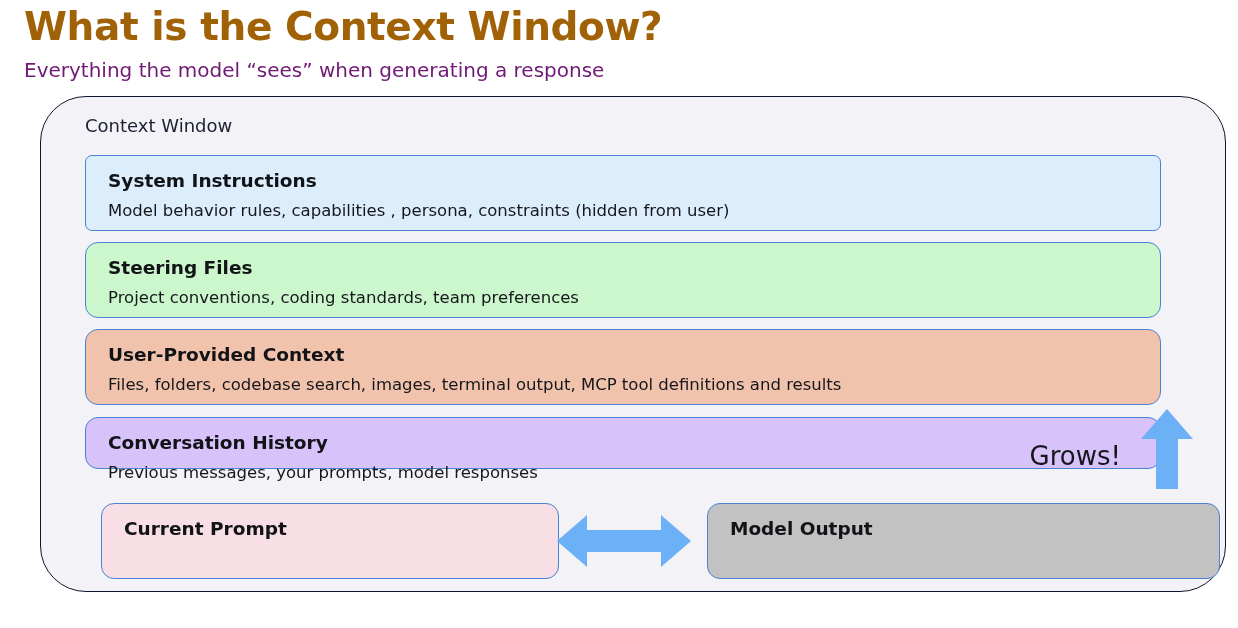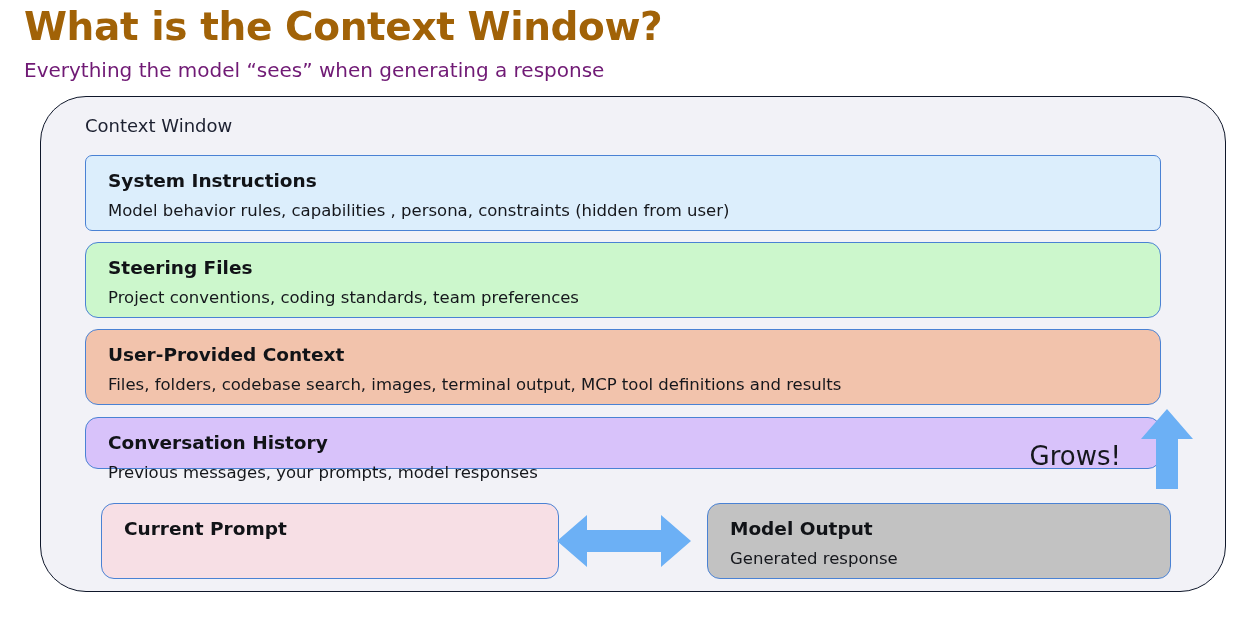--- a/index.html
+++ b/index.html
@@ -85,21 +85,21 @@
     line-height: 1.2;
     margin-top: 10px;
     white-space: nowrap;
   }
 
   #box-system       { left: 44px;  top: 58px;  width: 1076px; height: 76px;  background: #dceefc; border-radius: 7px; }
   #box-steering     { left: 44px;  top: 145px; width: 1076px; height: 76px;  background: #ccf7cc; }
   #box-user-context { left: 44px;  top: 232px; width: 1076px; height: 76px;  background: #f2c3ac; }
   #box-conversation { left: 44px;  top: 320px; width: 1076px; height: 52px;  background: #d8c2fa; }
   #box-current-prompt { left: 44px;  top: 406px; width: 458px; height: 76px; background: #f7dfe5; margin-left: 16px; }
-  #box-model-output   { left: 666px; top: 406px; width: 464px; height: 76px; background: #c2c2c2; }
+  #box-model-output   { left: 666px; top: 406px; width: 513px; height: 76px; background: #c2c2c2; }
 
   
   #grows-label {
     position: absolute;
     right: 104px;
     top: 344px;
     font-size: 26px;
     font-weight: 400;
     color: #15171c;
     white-space: nowrap;
@@ -162,16 +162,15 @@
   <div id="box-current-prompt" class="layer-box">
     <div class="layer-title">Current Prompt</div>
   </div>
 
   <svg id="exchange-arrow-icon" viewBox="0 0 134 52" preserveAspectRatio="none">
     <polygon points="0,26 30,0 30,15 104,15 104,0 134,26 104,52 104,37 30,37 30,52" fill="#6cb0f5"></polygon>
   </svg>
 
   <div id="box-model-output" class="layer-box">
     <div class="layer-title">Model Output</div>
-    <div class="layer-desc">Generated response</div>
   </div>
 
 </div>
 
 </body></html>

